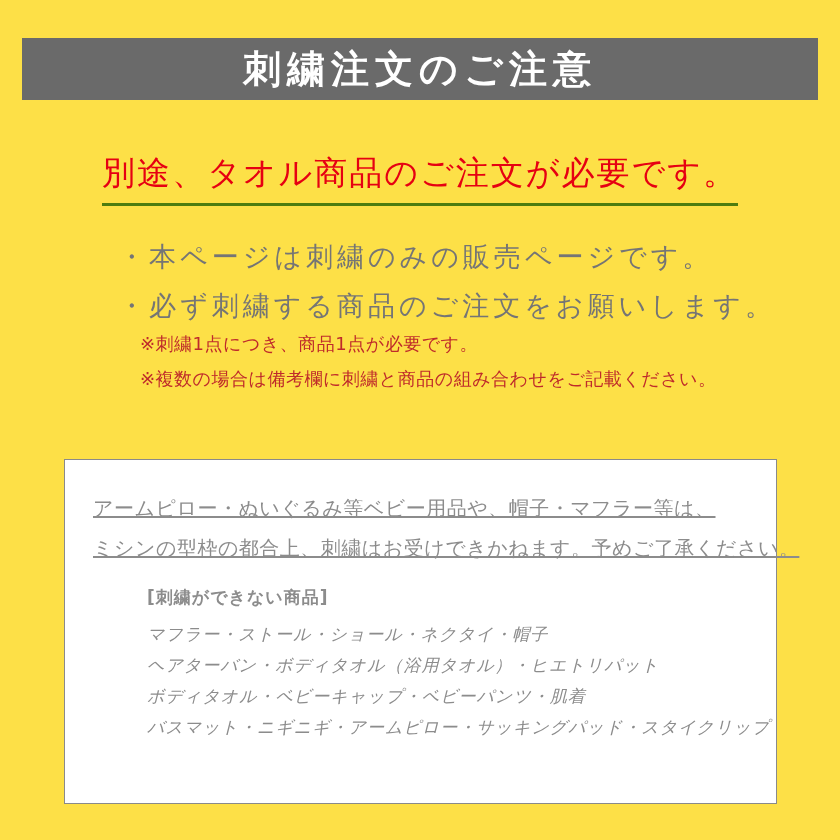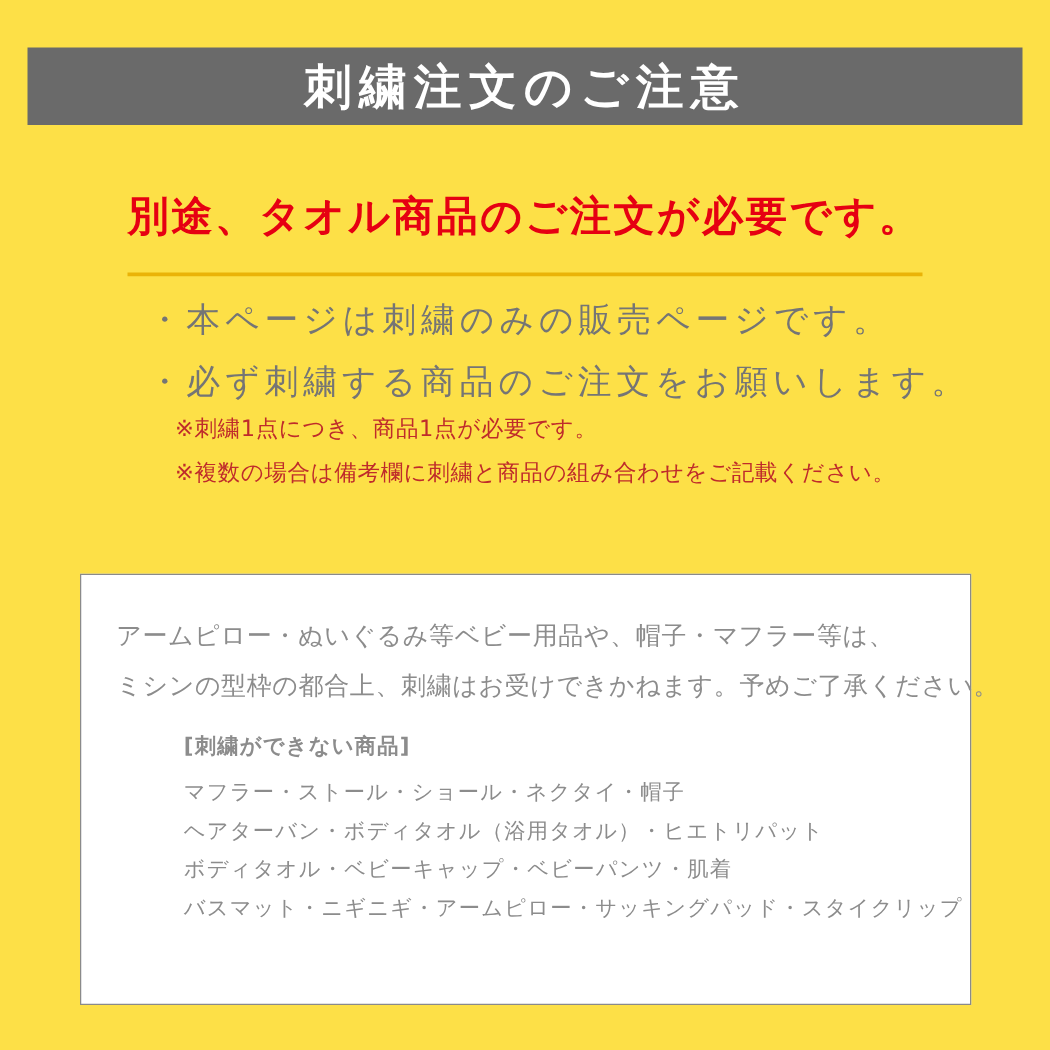--- a/index.html
+++ b/index.html
@@ -40,24 +40,24 @@
     position: absolute;
     left: 0;
     top: 151px;
     width: 100%;
     text-align: center;
   }
   .headline-text {
     display: inline-block;
     color: #e60012;
     font-size: 33px;
-    font-weight: bold;
+    font-weight: normal;
     letter-spacing: 2px;
-    border-bottom: 3px solid #eab308;
-    padding-bottom: 22px;
+    border-bottom: 3px solid #4d7c0f;
+    padding-bottom: 7px;
     white-space: nowrap;
   }
   
   .bullets {
     position: absolute;
     left: 118px;
     top: 232px;
     margin: 0;
     padding: 0;
     list-style: none;
@@ -95,40 +95,42 @@
   .box-paragraph {
     position: absolute;
     left: 28px;
     top: 28px;
     margin: 0;
     color: #8c8c8c;
     font-size: 20px;
     letter-spacing: 0.5px;
     line-height: 40px;
     white-space: nowrap;
+    text-decoration: underline;
   }
   .box-list {
     position: absolute;
     left: 82px;
     top: 122px;
     color: #8c8c8c;
     font-size: 17px;
     letter-spacing: 1px;
     line-height: 31px;
     white-space: nowrap;
   }
   .box-list-title {
     margin: 0 0 6px 0;
     font-weight: bold;
     font-size: 17px;
   }
   .box-list ul {
     margin: 0;
     padding: 0;
     list-style: none;
+    font-style: italic;
   }
 </style>
 </head>
 <body>
 
 <div class="page">
 
   <header class="banner">
     <h1 class="banner-title">刺繍注文のご注意</h1>
   </header>

